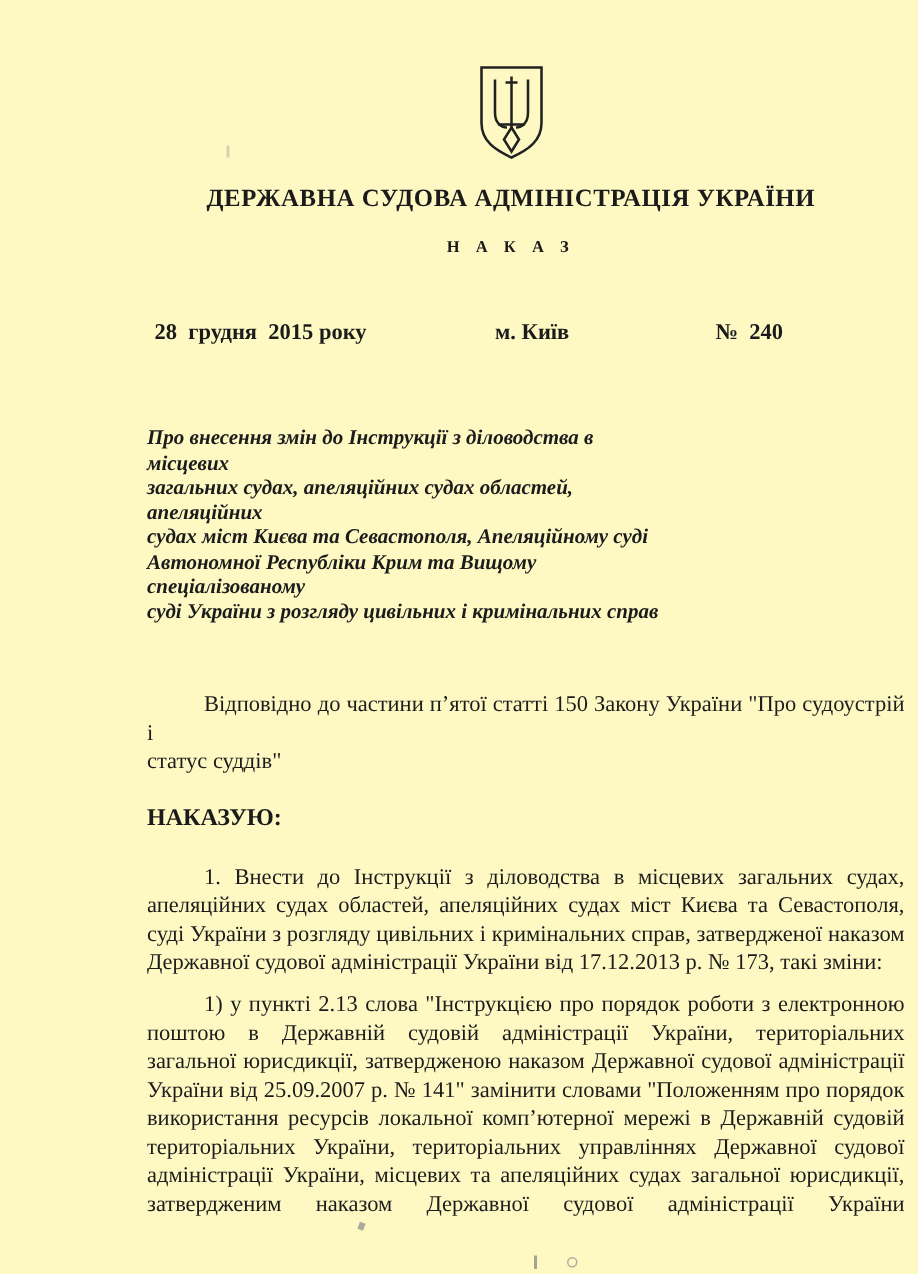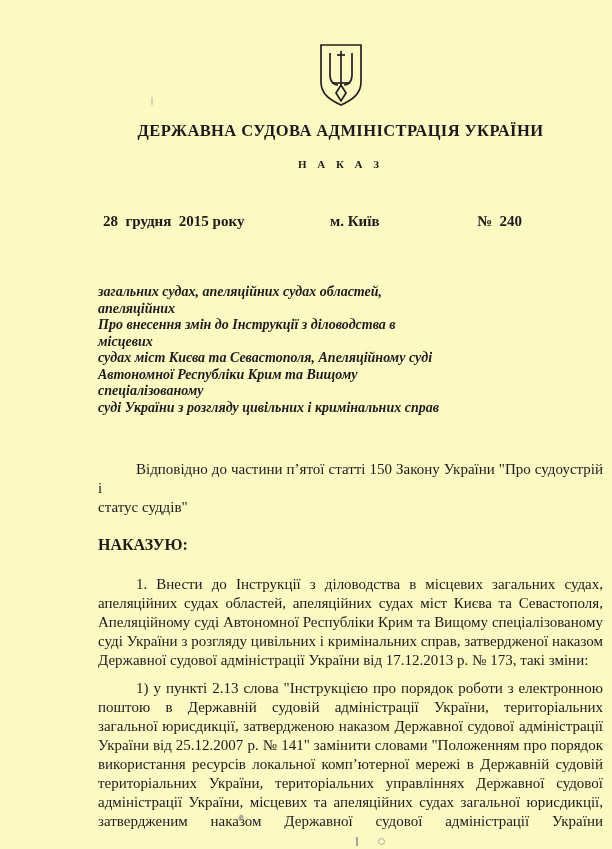--- a/index.html
+++ b/index.html
@@ -97,47 +97,46 @@
       <div class="doc-type">Н А К А З</div>
     </div>
 
     <div class="date-row">
       <span class="dr-date">28  грудня  2015 року</span>
       <span class="dr-city">м. Київ</span>
       <span class="dr-number">№  240</span>
     </div>
 
     <div class="subject">
+        <div class="line">Про внесення змін до Інструкції з діловодства в місцевих</div>
         <div class="line">загальних судах, апеляційних судах областей, апеляційних</div>
-        <div class="line">Про внесення змін до Інструкції з діловодства в місцевих</div>
         <div class="line">судах міст Києва та Севастополя, Апеляційному суді</div>
         <div class="line">Автономної Республіки Крим та Вищому спеціалізованому</div>
         <div class="line last">суді України з розгляду цивільних і кримінальних справ</div>
       </div>
 
     <div class="bodytext intro just indent-first">
         <div class="line">Відповідно до частини п’ятої статті 150 Закону України "Про судоустрій і</div>
         <div class="line last">статус суддів"</div>
       </div>
 
     <div class="order-word">НАКАЗУЮ:</div>
 
     <div class="bodytext para1 just indent-first">
         <div class="line">1. Внести до Інструкції з діловодства в місцевих загальних судах,</div>
         <div class="line">апеляційних судах областей, апеляційних судах міст Києва та Севастополя,</div>
-        <div class="line">Апеляційному суді Автономної Республіки Крим та Вищому спеціалізованому</div>
         <div class="line">суді України з розгляду цивільних і кримінальних справ, затвердженої наказом</div>
         <div class="line last">Державної судової адміністрації України від 17.12.2013 р. № 173, такі зміни:</div>
       </div>
 
     <div class="bodytext para2 just indent-first">
         <div class="line">1) у пункті 2.13 слова "Інструкцією про порядок роботи з електронною</div>
         <div class="line">поштою в Державній судовій адміністрації України, територіальних</div>
         <div class="line">загальної юрисдикції, затвердженою наказом Державної судової адміністрації</div>
-        <div class="line">України від 25.12.2007 р. № 141" замінити словами "Положенням про порядок</div>
+        <div class="line">України від 25.09.2007 р. № 141" замінити словами "Положенням про порядок</div>
         <div class="line">використання ресурсів локальної комп’ютерної мережі в Державній судовій</div>
         <div class="line">територіальних України, територіальних управліннях Державної судової</div>
         <div class="line">адміністрації України, місцевих та апеляційних судах загальної юрисдикції,</div>
         <div class="line">затвердженим наказом Державної судової адміністрації України</div>
       </div>
 
   </div>
 
   <div class="speck sp1"></div>
   <div class="speck sp2"></div>

